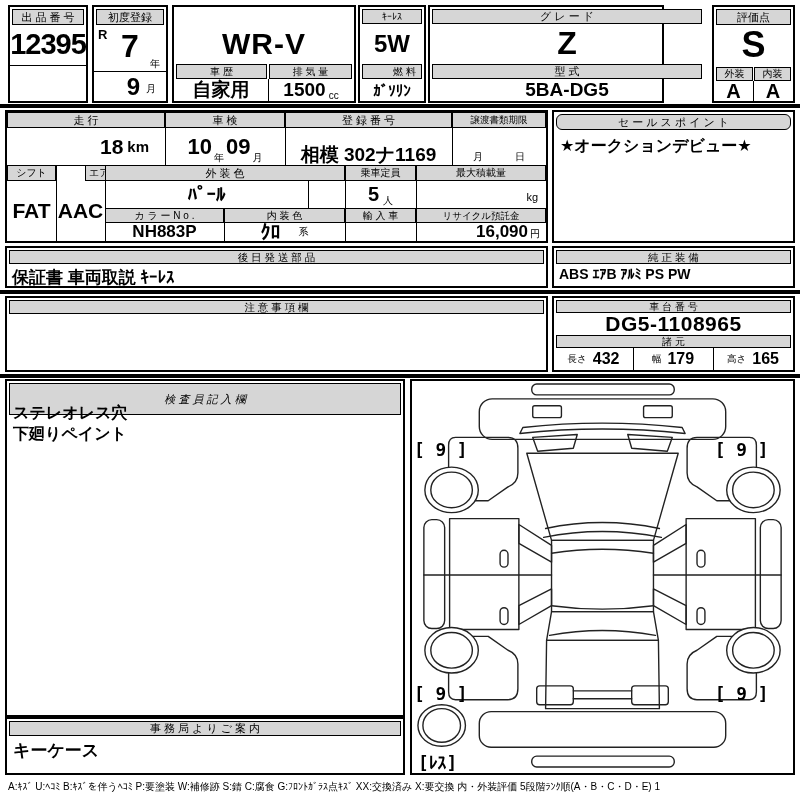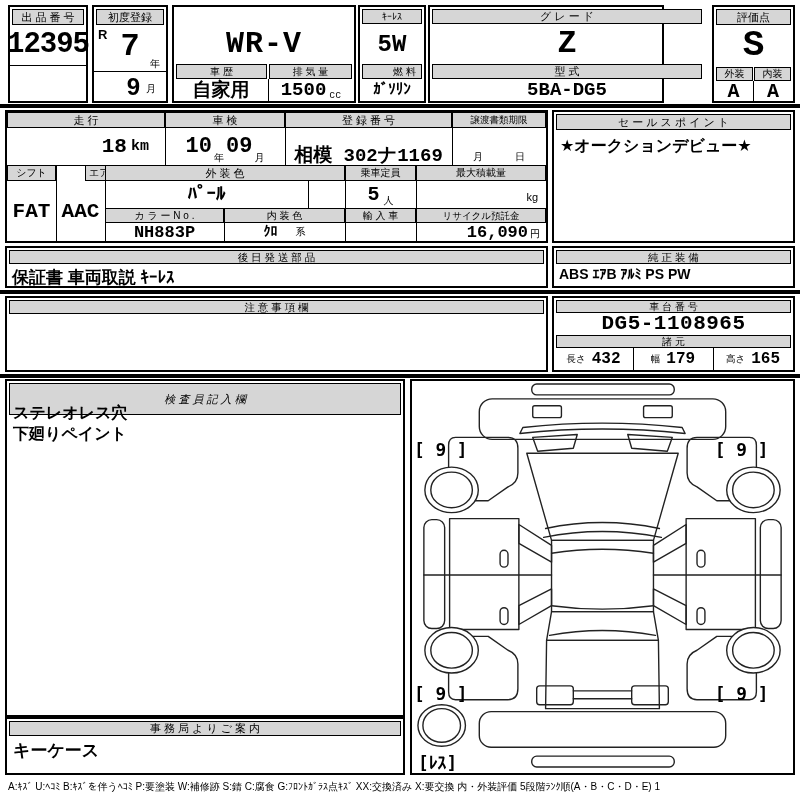--- a/index.html
+++ b/index.html
@@ -3,21 +3,21 @@
 <meta charset="utf-8">
 <style>
   html,body{margin:0;padding:0;background:#fff;}
   .sheet{position:relative;width:800px;height:800px;background:var(--bg,#fff);
          font-family:"Liberation Sans","DejaVu Sans",sans-serif;color:#000;overflow:hidden;}
   .b{position:absolute;box-sizing:border-box;border:2px solid var(--border,#000);background:#fff;}
   .h{position:absolute;box-sizing:border-box;background:var(--header-bg,#d6d6d6);
      border:1px solid var(--border,#000);font-size:11px;line-height:1;
      display:flex;align-items:center;justify-content:center;white-space:pre;}
   .c{position:absolute;box-sizing:border-box;}
-  .ctr{display:flex;align-items:center;justify-content:center;font-family:Liberation Mono, monospace;}
+  .ctr{display:flex;align-items:center;justify-content:center;}
   .v{font-weight:bold;}
   .vl{position:absolute;width:0;border-left:1.5px solid var(--border,#000);}
   .hl{position:absolute;height:0;border-top:1.5px solid var(--border,#000);}
   .sep{position:absolute;left:0;width:800px;height:4px;background:var(--border,#000);}
   .sm{font-size:10px;}
   svg text{font-family:"DejaVu Sans Mono","Liberation Mono",monospace;}
 </style>
 </head>
 <body>
 
@@ -122,32 +122,32 @@
     <div class="c" style="left:409px;top:69px;width:130px;height:27px;font-size:11px;text-align:right;padding:10px 8px 0 0;">kg</div>
 
     <div class="h" style="left:98px;top:96px;width:119px;height:15px;font-size:10px;">カ ラ ー N o .</div>
     <div class="h" style="left:217px;top:96px;width:121px;height:15px;font-size:10px;">内 装 色</div>
     <div class="h" style="left:338px;top:96px;width:71px;height:15px;font-size:10px;">輸 入 車</div>
     <div class="h" style="left:409px;top:96px;width:130px;height:15px;font-size:9.5px;">リサイクル預託金</div>
 
     <div class="c ctr v" style="left:98px;top:111px;width:119px;height:18px;font-size:17px;">NH883P</div>
     <div class="vl" style="left:217px;top:111px;height:18px;"></div>
     <div class="c ctr" style="left:217px;top:111px;width:121px;height:18px;gap:18px;">
-      <span class="v" style="font-size:14px;">ｸﾛ</span>
+      <span class="v" style="font-size:20px;">ｸﾛ</span>
       <span class="sm">系</span>
     </div>
     <div class="c" style="left:338px;top:111px;width:71px;height:18px;"></div>
     <div class="c ctr" style="left:409px;top:111px;width:130px;height:18px;justify-content:flex-end;padding-right:6px;gap:2px;">
       <span class="v" style="font-size:17px;">16,090</span>
       <span class="sm" style="align-self:flex-end;">円</span>
     </div>
   </div>
 
   <div class="b" style="left:552px;top:110px;width:243px;height:133px;">
-    <div class="h" style="left:2px;top:2px;width:235px;height:16px;">セ ー ル ス ポ イ ン ト</div>
+    <div class="h" style="left:2px;top:2px;width:235px;height:16px;border-radius:6px;">セ ー ル ス ポ イ ン ト</div>
     <div class="c v" style="left:6px;top:24px;font-size:16px;">★オークションデビュー★</div>
   </div>
 
   <div class="b" style="left:5px;top:246px;width:543px;height:42px;">
     <div class="h" style="left:2px;top:2px;width:535px;height:14px;font-size:10.5px;">後 日 発 送 部 品</div>
     <div class="c v" style="left:5px;top:18px;font-size:17px;">保証書 車両取説 ｷｰﾚｽ</div>
   </div>
   <div class="b" style="left:552px;top:246px;width:243px;height:42px;">
     <div class="h" style="left:2px;top:2px;width:235px;height:14px;font-size:10.5px;">純 正 装 備</div>
     <div class="c v" style="left:5px;top:18px;font-size:14px;">ABS ｴｱB ｱﾙﾐ PS PW</div>

